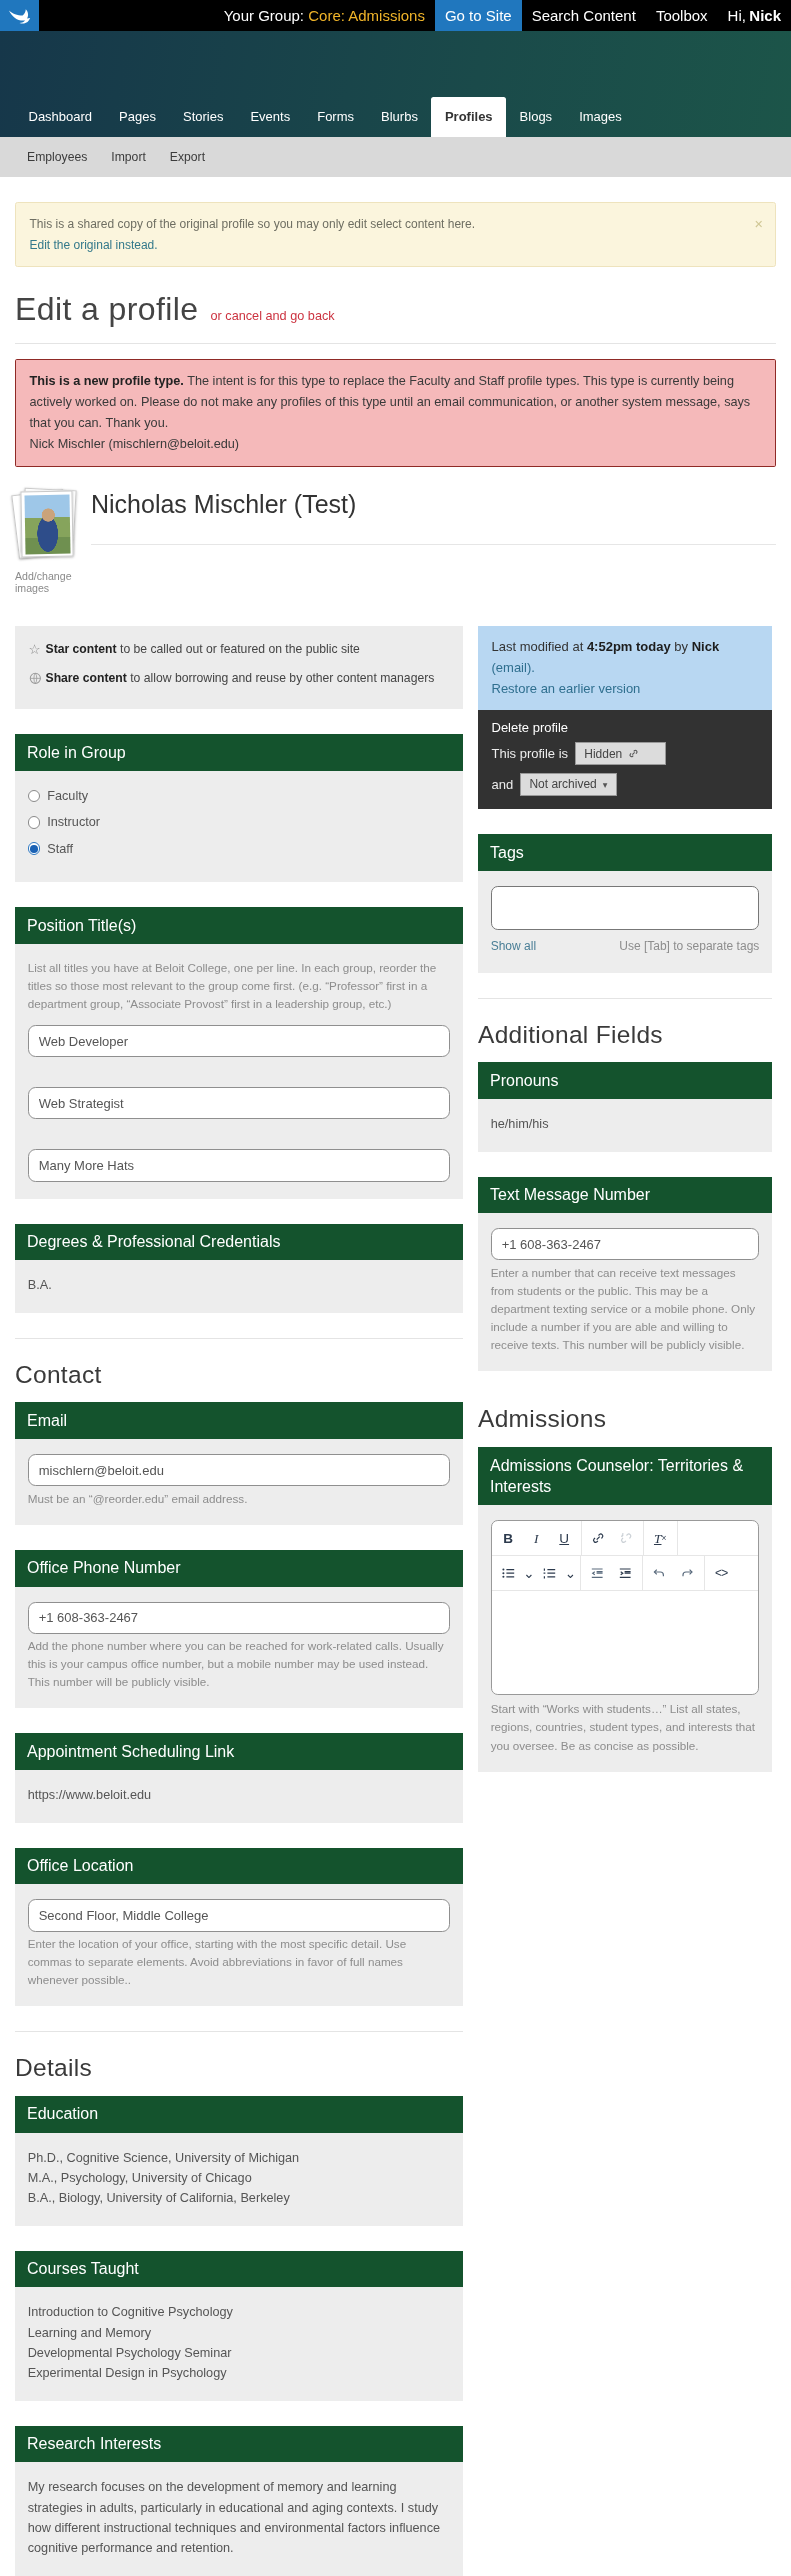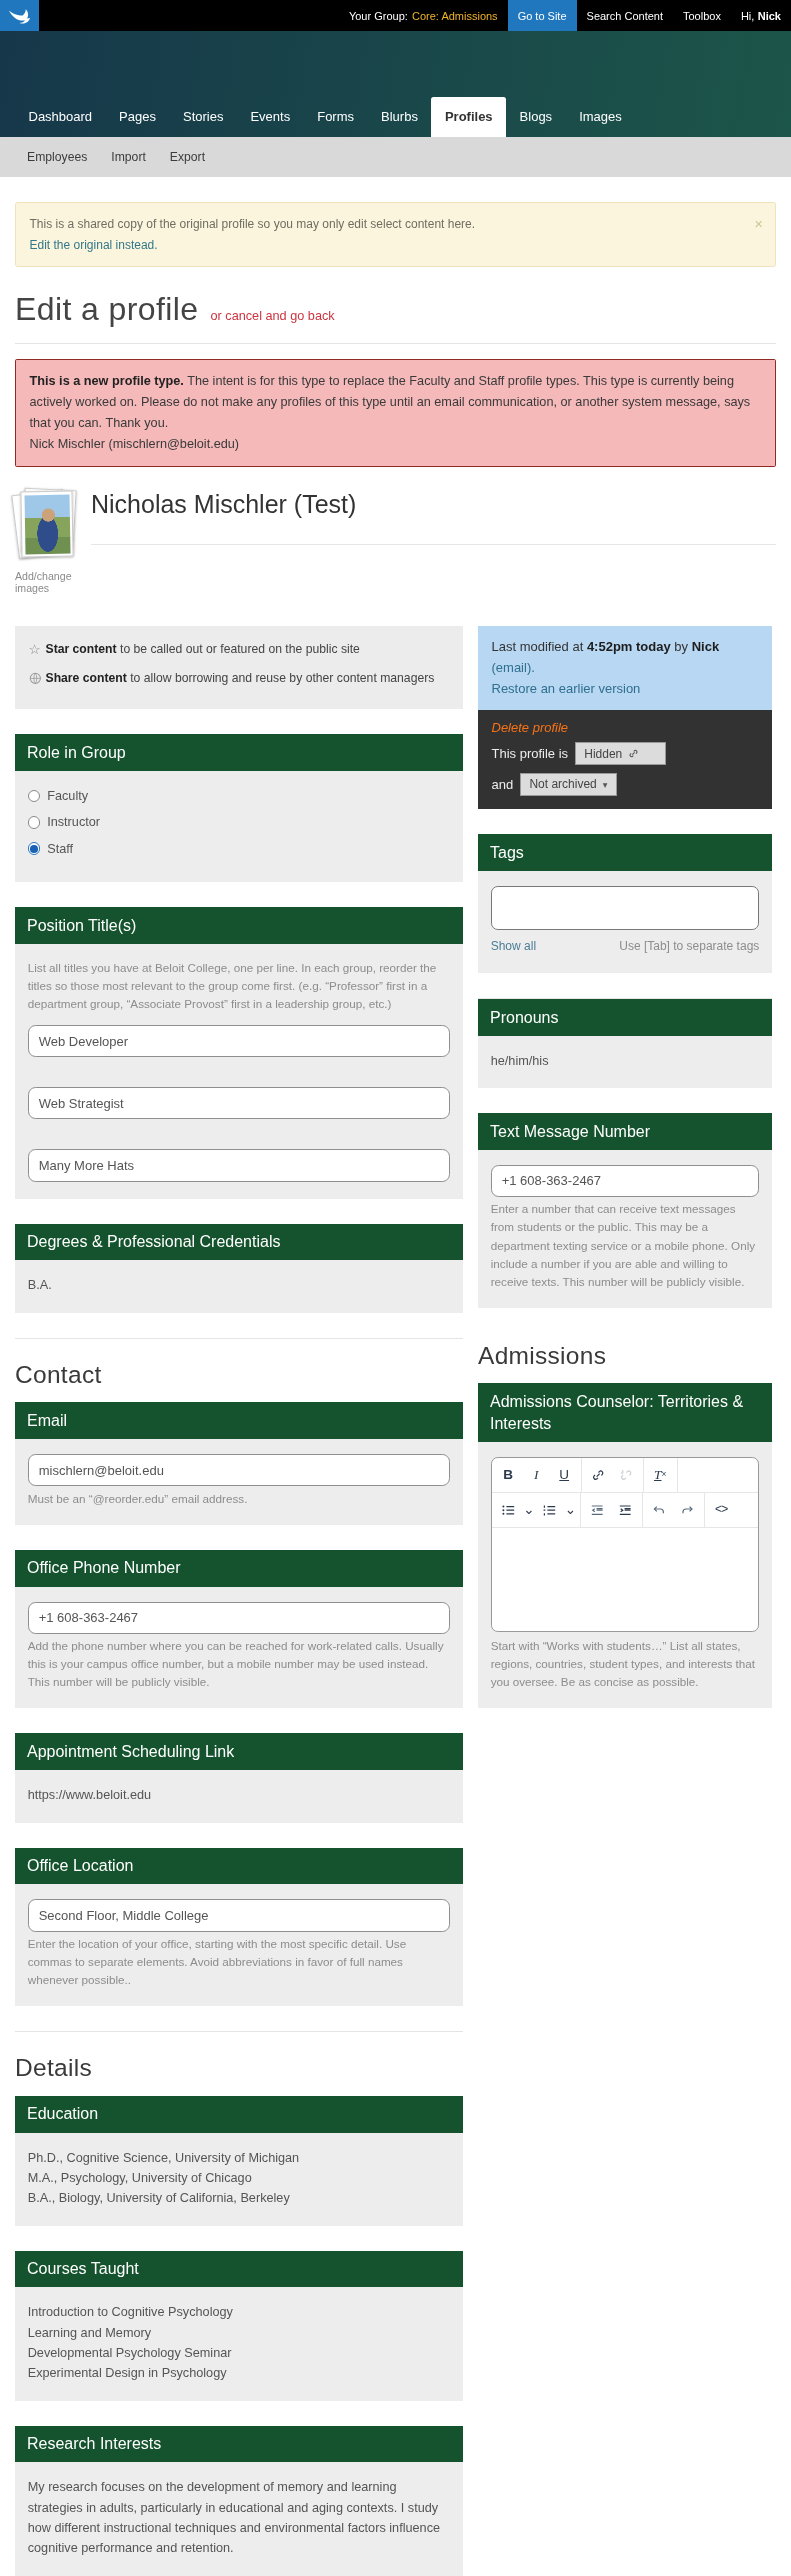--- a/index.html
+++ b/index.html
@@ -8,21 +8,21 @@
     width: 791px;
     background: #fff;
     font-family: "Liberation Sans", sans-serif;
     color: #555;
     font-size: 12.7px;
   }
   
   .topbar { height:31px; background:#000; display:flex; align-items:stretch; }
   .logo-box { width:39px; background:#2077be; display:flex; align-items:center; justify-content:center; flex:0 0 auto; }
   .topbar-spacer { flex:1; }
-  .tb-item { display:flex; align-items:center; padding:0 10px; color:#fff; font-size:11px; white-space:nowrap; cursor:pointer; }
+  .tb-item { display:flex; align-items:center; padding:0 10px; color:#fff; font-size:15px; white-space:nowrap; cursor:pointer; }
   .tb-group .gname { color:#f0b429; margin-left:4.2px; }
   .tb-goto { background:#2077be; }
   .tb-user b { margin-left:3.4px; }
   
   .masthead { height:106px; background:linear-gradient(100deg,#16374a 0%, #1a4a4a 60%, #1c5549 100%); position:relative; }
   .tabs { position:absolute; left:15px; bottom:0; display:flex; }
   .tab { color:#fff; font-size:13px; padding:12px 13.5px 12.7px; cursor:pointer; white-space:nowrap; }
   .tab.active { background:#fff; color:#333; border-radius:2.5px 2.5px 0 0; font-weight:bold; }
   
   .subnav { background:#d9d9d9; padding:0 15px; display:flex; }
@@ -80,21 +80,21 @@
   .opt-row { display:flex; align-items:center; margin-bottom:6px; cursor:pointer; }
   .radio { width:12.7px; height:12.7px; border:0.8px solid #8a8a8a; border-radius:50%; background:#fff; margin-right:6.8px; flex:0 0 auto; }
   .radio.on { border-color:#2e78c2; }
   .radio.on::after { content:""; display:block; width:7.6px; height:7.6px; margin:1.7px; border-radius:50%; background:#1b62b5; }
   
   .modified-box { background:#b8d7f2; padding:10px 13.5px; font-size:13px; color:#333; line-height:1.65; }
   .modified-box b { color:#1d1d1d; }
   .modified-box a { color:#2f6f8f; text-decoration:none; cursor:pointer; }
   .status-box { background:#323232; padding:10px 13.5px 13.5px; color:#ededed; font-size:13px; }
   .status-box .row { margin-top:7.6px; display:flex; align-items:center; gap:6.8px; }
-  .del-link { color:#f97316; cursor:pointer;font-style:italic; }
+  .del-link { color:#ffffff; cursor:pointer; }
   .sel { display:inline-flex; align-items:center; gap:6px; background:#dcdcdc; border:0.8px solid #999; color:#444; padding:3.4px 8.4px; font-size:12px; cursor:pointer; }
   .sel.hidden-sel { min-width:91px; }
   .sel .arrow { font-size:9.3px; color:#555; }
   
   .tags-input { background:#fff; border:0.8px solid #777; border-radius:6.8px; height:44px; cursor:text; }
   .tags-foot { display:flex; justify-content:space-between; margin-top:6.8px; font-size:12px; }
   .tags-foot .showall { color:#4a7e96; text-decoration:none; cursor:pointer; }
   .tags-foot .tabhint { color:#8d8d8d; }
   
   .rte { background:#fff; border:0.8px solid #999; border-radius:6.8px; overflow:hidden; }
@@ -337,20 +337,21 @@
         <div class="sec-b">
           <div class="tags-input"></div>
           <div class="tags-foot">
             <a class="showall">Show all</a>
             <span class="tabhint">Use [Tab] to separate tags</span>
           </div>
         </div>
       </div>
 
       <hr class="sep">
+      <h2 class="block-title">Additional Fields</h2>
 
       <div class="sec">
         <div class="sec-h">Pronouns</div>
         <div class="sec-b">he/him/his</div>
       </div>
 
       <div class="sec">
         <div class="sec-h">Text Message Number</div>
         <div class="sec-b">
           <input class="tin" style="margin-bottom: 3.4px;" value="+1 608-363-2467">

